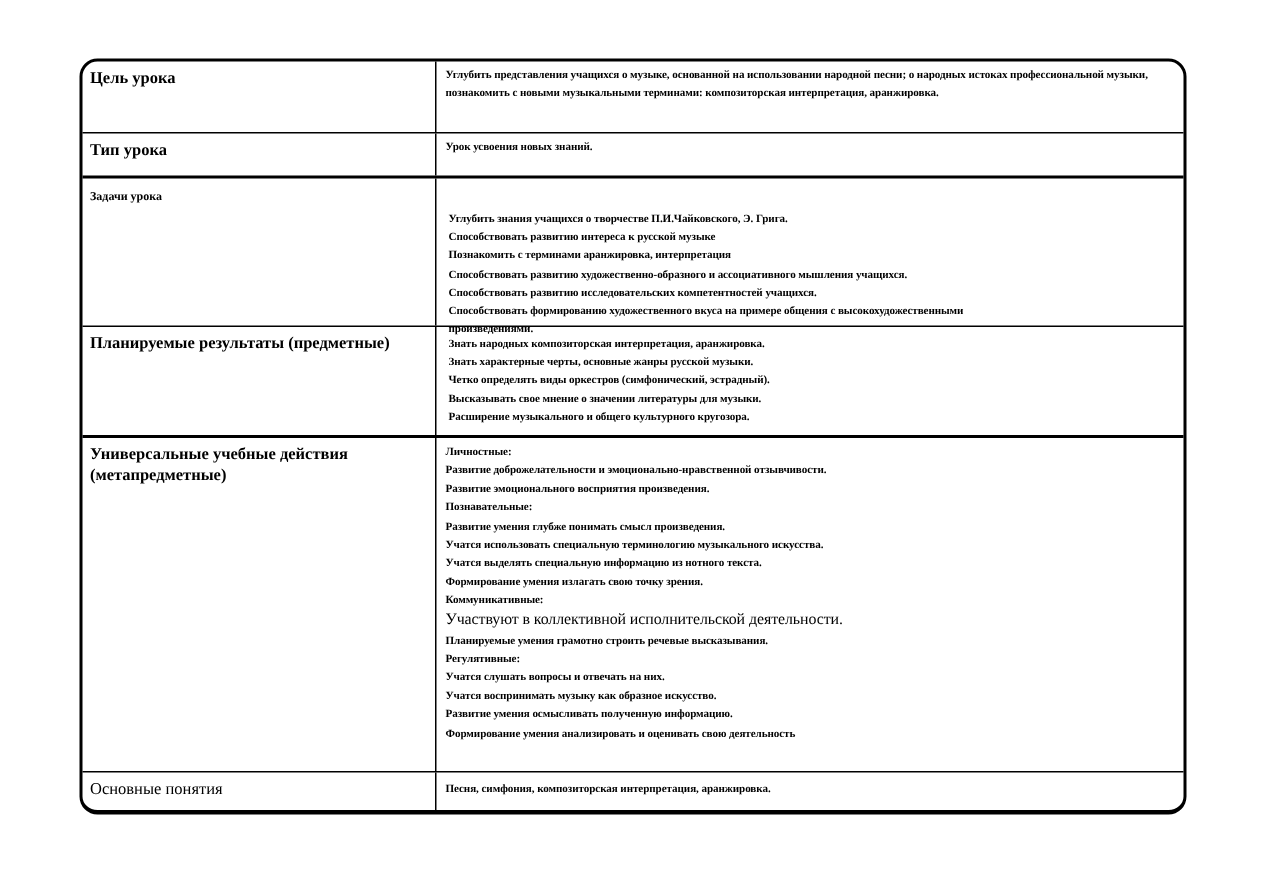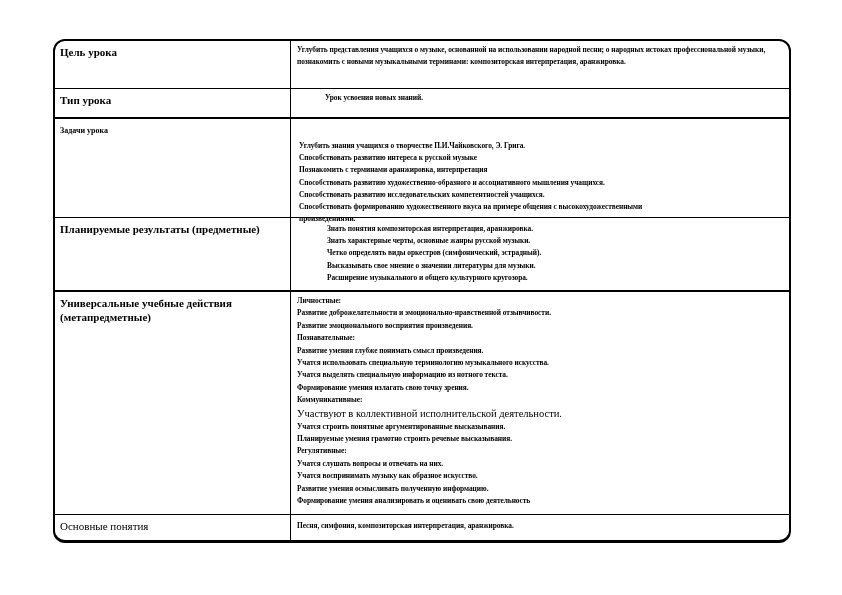--- a/index.html
+++ b/index.html
@@ -1,20 +1,20 @@
 <!DOCTYPE html>
 <html><head>
 <meta charset="utf-8">
 <style>
   html, body { margin: 0; padding: 0; background: #ffffff; }
   body { width: 842px; height: 595px; position: relative; overflow: hidden; font-family: "Liberation Serif", serif; color: #000; }
   .tbl { position: absolute; left: 53px; top: 39px; width: 738px; border-left: 2px solid #000; border-top: 2px solid #000; border-right: 2px solid #000; border-bottom: 3px solid #000; box-sizing: border-box; border-radius: 12px; }
   .row { display: flex; box-sizing: border-box; }
   .row.thin { border-bottom: 1px solid #000; }
-  .row.thick { border-bottom: 2px solid #000; gap: 28px; }
+  .row.thick { border-bottom: 2px solid #000; }
   .row.last { border-bottom: none; }
   .lc { width: 236px; box-sizing: border-box; border-right: 1px solid #000; padding: 4px 0 0 5px; font-size: 11px; font-weight: bold; line-height: 14px; }
   .lc.small { font-size: 8px; line-height: 11px; padding-top: 6px; }
   .rc { flex: 1; box-sizing: border-box; padding: 3px 0 0 6px; font-size: 7.4px; line-height: 12.2px; font-weight: bold; letter-spacing: -0.05px; }
   .rc.ind { padding-left: 8px; }
   .rc .line { display: block; white-space: nowrap; }
   .rc .line.big { font-size: 10.6px; line-height: 14px; font-weight: normal; }
   .rc .para { white-space: normal; padding-right: 20px; }
 </style>
 </head>
@@ -45,21 +45,21 @@
       <span class="line">Способствовать развитию художественно-образного и ассоциативного мышления учащихся.</span>
       <span class="line">Способствовать развитию исследовательских компетентностей учащихся.</span>
       <span class="line">Способствовать формированию художественного вкуса на примере общения с высокохудожественными</span>
       <span class="line">произведениями.</span>
     </div>
   </div>
 
   <div class="row thick" style="height:74px;">
     <div class="lc">Планируемые результаты (предметные)</div>
     <div class="rc ind" style="padding-top:5px;">
-      <span class="line">Знать понятия композиторская интерпретация, аранжировка.</span>
+      <span class="line">Знать народных композиторская интерпретация, аранжировка.</span>
       <span class="line">Знать характерные черты, основные жанры русской музыки.</span>
       <span class="line">Четко определять виды оркестров (симфонический, эстрадный).</span>
       <span class="line">Высказывать свое мнение  о значении литературы для музыки.</span>
       <span class="line">Расширение музыкального и общего культурного кругозора.</span>
     </div>
   </div>
 
   <div class="row thin" style="height:223px;">
     <div class="lc">
       <span style="display:block;">Универсальные учебные действия</span>
@@ -69,21 +69,20 @@
       <span class="line">Личностные:</span>
       <span class="line">Развитие доброжелательности и эмоционально-нравственной отзывчивости.</span>
       <span class="line">Развитие эмоционального восприятия  произведения.</span>
       <span class="line">Познавательные:</span>
       <span class="line">Развитие умения глубже понимать смысл произведения.</span>
       <span class="line">Учатся использовать специальную терминологию музыкального искусства.</span>
       <span class="line">Учатся выделять специальную информацию из нотного текста.</span>
       <span class="line">Формирование умения излагать свою точку зрения.</span>
       <span class="line">Коммуникативные:</span>
       <span class="line big">Участвуют в коллективной исполнительской деятельности.</span>
-      <span class="line">Учатся строить понятные аргументированные высказывания.</span>
       <span class="line">Планируемые умения грамотно строить речевые высказывания.</span>
       <span class="line">Регулятивные:</span>
       <span class="line">Учатся слушать вопросы и отвечать на них.</span>
       <span class="line">Учатся воспринимать музыку как образное искусство.</span>
       <span class="line">Развитие умения осмысливать полученную  информацию.</span>
       <span class="line">Формирование умения анализировать и оценивать свою деятельность</span>
     </div>
   </div>
 
   <div class="row last" style="height:25px;">

